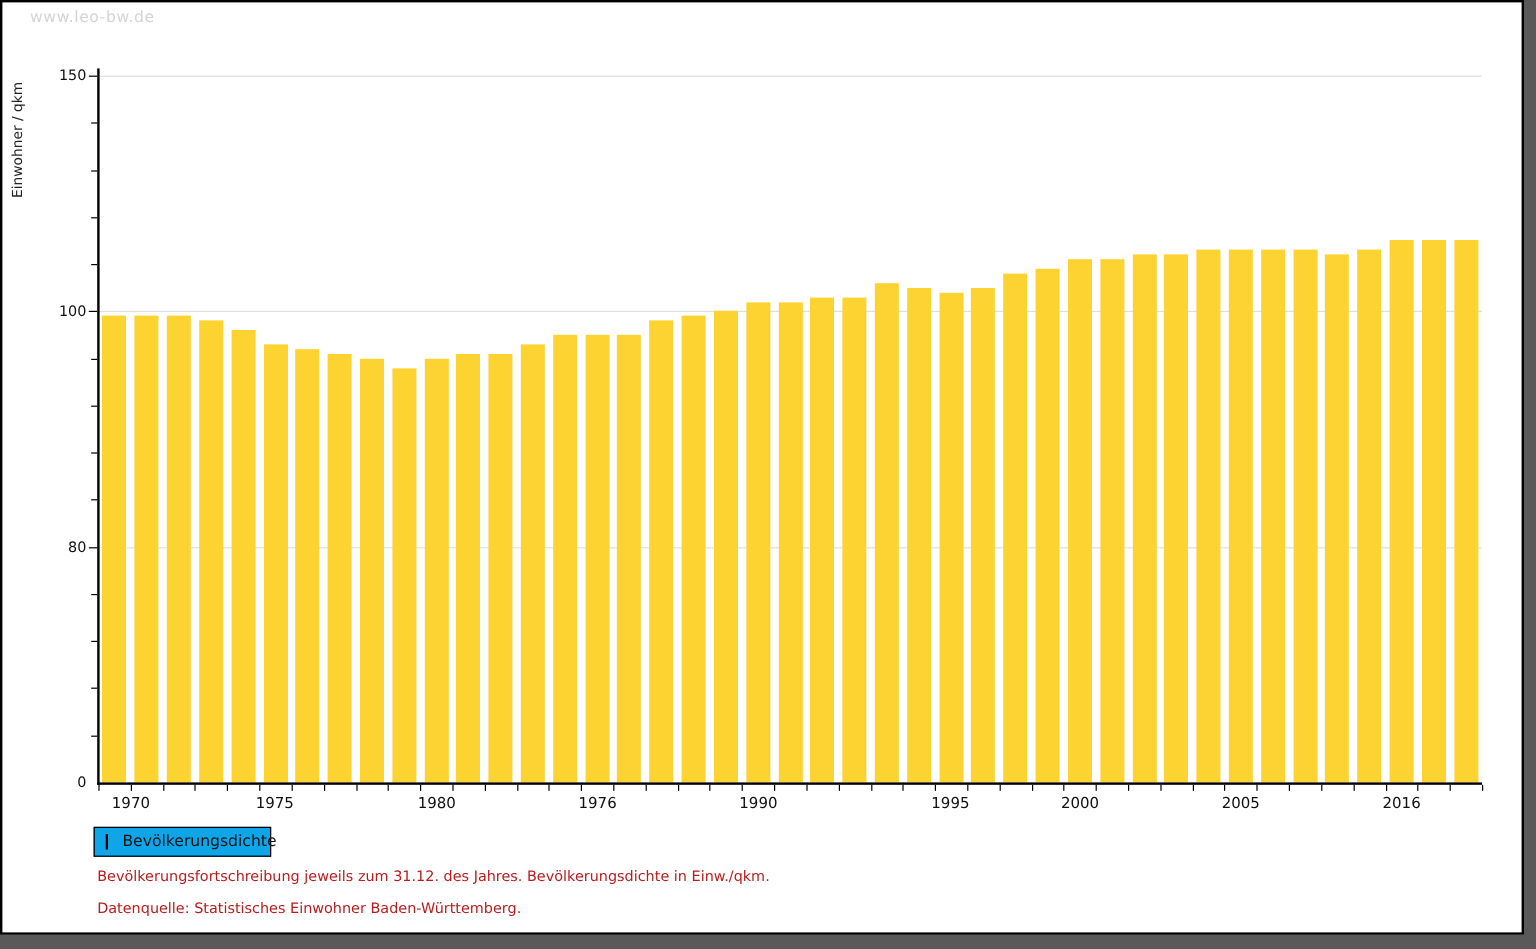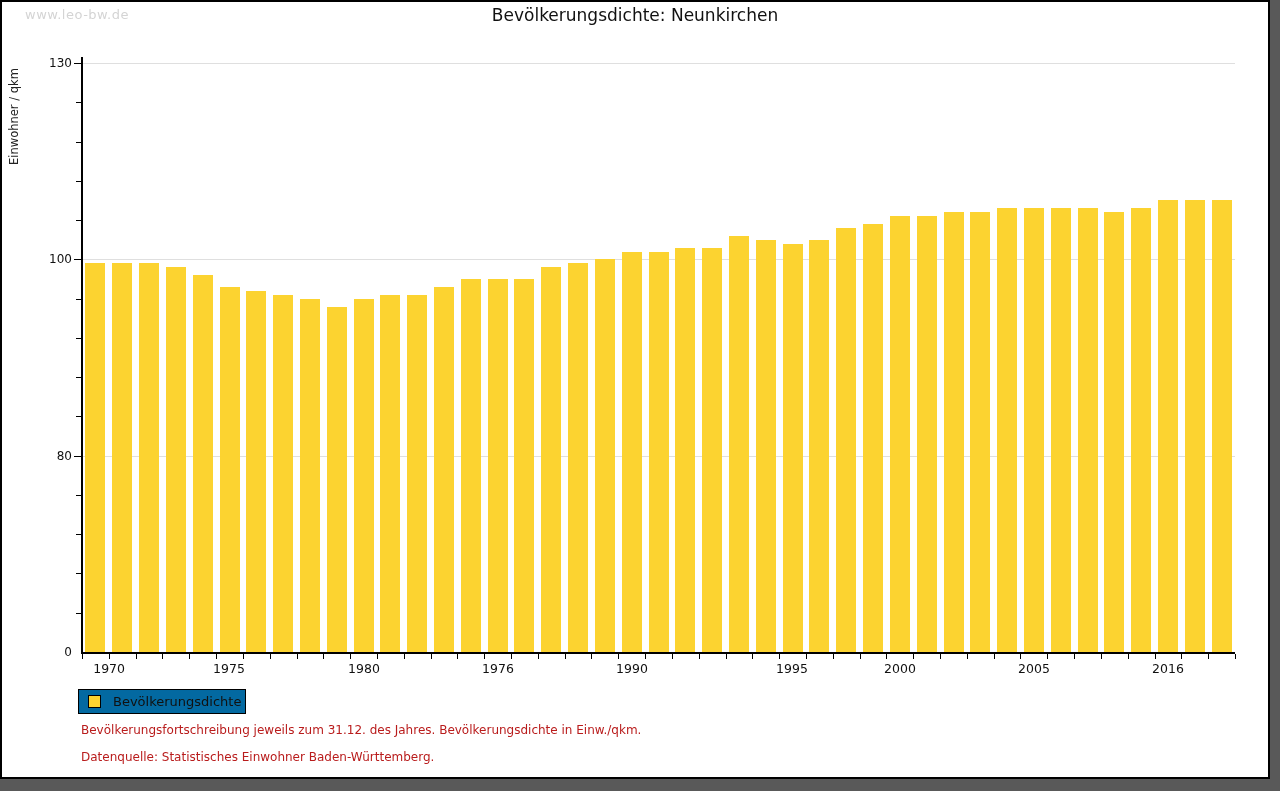--- a/index.html
+++ b/index.html
@@ -63,23 +63,23 @@
     position: absolute;
     width: 60px;
     text-align: center;
     font-size: 12.5px;
     color: #111111;
   }
   .bar { position: absolute; }
   #legend-box {
     position: absolute;
     left: 76px; top: 687px;
-    width: 168px; height: 25px;
+    width: 148px; height: 25px;
     border: 1px solid #000000;
-    background: #0369a1;
+    background: #0ea5e9;
     display: flex;
     align-items: center;
   }
   #legend-swatch {
     width: 13px; height: 13px;
     margin-left: 9px;
     border: 1px solid #000000;
   }
   #legend-label { margin-left: 12px; font-size: 13px; color: #111111; }
   .footnote {
@@ -90,21 +90,20 @@
   }
   #footnote-1 { top: 721px; }
   #footnote-2 { top: 748px; }
 </style>
 </head>
 <body>
 
 <div id="frame" style="background: rgb(89, 89, 89);">
   <div id="panel">
     <div id="watermark" style="color: rgb(212, 212, 212);">www.leo-bw.de</div>
-    <div id="chart-title">Bevölkerungsdichte:  Neunkirchen</div>
     <div id="y-axis-label">Einwohner / qkm</div>
 
     <div id="plot">
         <div class="gridline" style="left: 80px; top: 454px; width: 1153px; background: rgb(223, 223, 223);"></div>
         <div class="gridline" style="left: 80px; top: 257px; width: 1153px; background: rgb(223, 223, 223);"></div>
         <div class="gridline" style="left: 80px; top: 61px; width: 1153px; background: rgb(223, 223, 223);"></div>
         <div class="y-tick" style="left: 74px; top: 611px; width: 5px;"></div>
         <div class="y-tick" style="left: 74px; top: 571px; width: 5px;"></div>
         <div class="y-tick" style="left: 74px; top: 532px; width: 5px;"></div>
         <div class="y-tick" style="left: 74px; top: 493px; width: 5px;"></div>
@@ -115,21 +114,21 @@
         <div class="y-tick" style="left: 74px; top: 297px; width: 5px;"></div>
         <div class="y-tick" style="left: 72px; top: 257px; width: 7px;"></div>
         <div class="y-tick" style="left: 74px; top: 218px; width: 5px;"></div>
         <div class="y-tick" style="left: 74px; top: 179px; width: 5px;"></div>
         <div class="y-tick" style="left: 74px; top: 140px; width: 5px;"></div>
         <div class="y-tick" style="left: 74px; top: 100px; width: 5px;"></div>
         <div class="y-tick" style="left: 72px; top: 61px; width: 7px;"></div>
         <div class="y-tick-label" style="left: 30px; top: 643px;">0</div>
         <div class="y-tick-label" style="left: 30px; top: 447px;">80</div>
         <div class="y-tick-label" style="left: 30px; top: 250px;">100</div>
-        <div class="y-tick-label" style="left: 30px; top: 54px;">130</div>
+        <div class="y-tick-label" style="left: 30px; top: 54px;">150</div>
         <div class="bar" style="left: 83.4px; top: 261.3px; width: 20px; height: 388.7px; background: rgb(252, 211, 48);"></div>
         <div class="bar" style="left: 110.2px; top: 261.3px; width: 20px; height: 388.7px; background: rgb(252, 211, 48);"></div>
         <div class="bar" style="left: 137px; top: 261.3px; width: 20px; height: 388.7px; background: rgb(252, 211, 48);"></div>
         <div class="bar" style="left: 163.8px; top: 265.2px; width: 20px; height: 384.8px; background: rgb(252, 211, 48);"></div>
         <div class="bar" style="left: 190.7px; top: 273px; width: 20px; height: 377px; background: rgb(252, 211, 48);"></div>
         <div class="bar" style="left: 217.5px; top: 284.8px; width: 20px; height: 365.2px; background: rgb(252, 211, 48);"></div>
         <div class="bar" style="left: 244.3px; top: 288.7px; width: 20px; height: 361.3px; background: rgb(252, 211, 48);"></div>
         <div class="bar" style="left: 271.1px; top: 292.7px; width: 20px; height: 357.3px; background: rgb(252, 211, 48);"></div>
         <div class="bar" style="left: 297.9px; top: 296.6px; width: 20px; height: 353.4px; background: rgb(252, 211, 48);"></div>
         <div class="bar" style="left: 324.7px; top: 304.5px; width: 20px; height: 345.5px; background: rgb(252, 211, 48);"></div>

